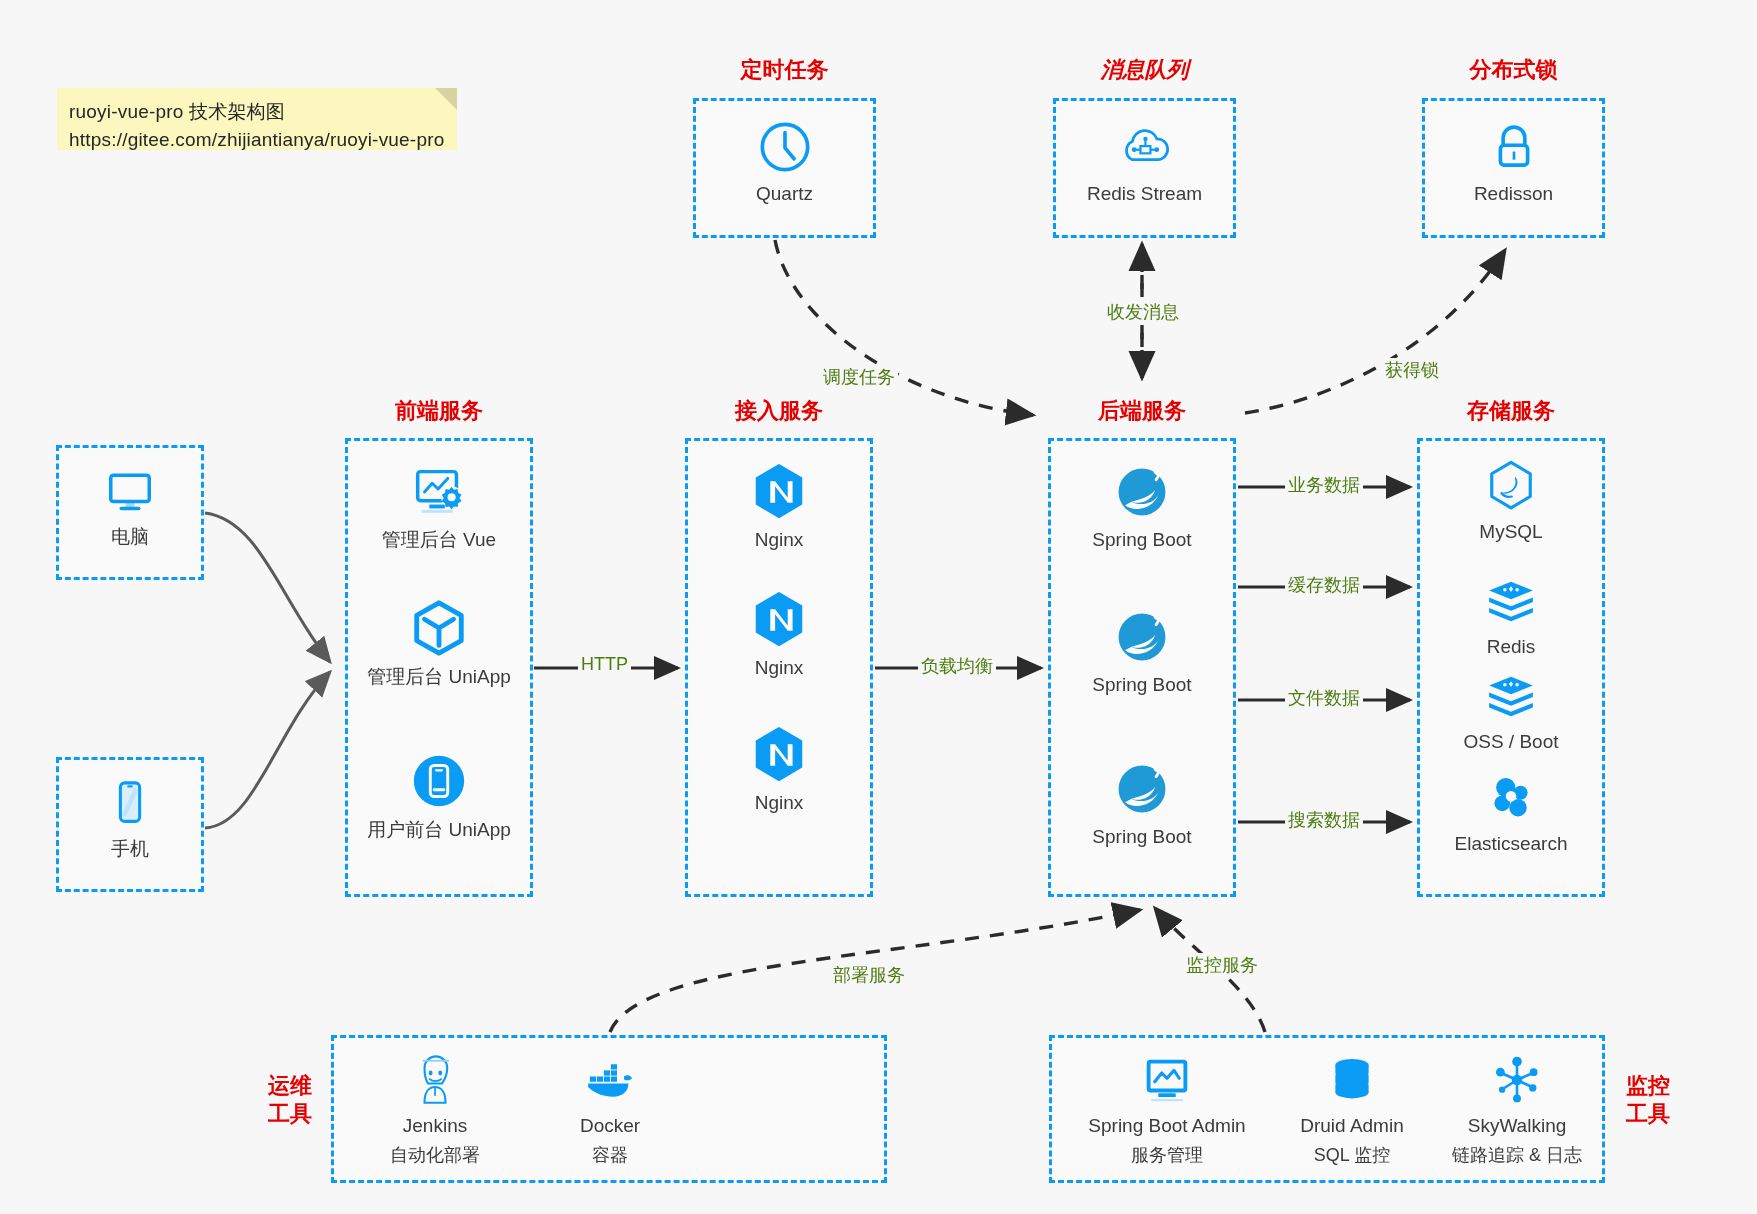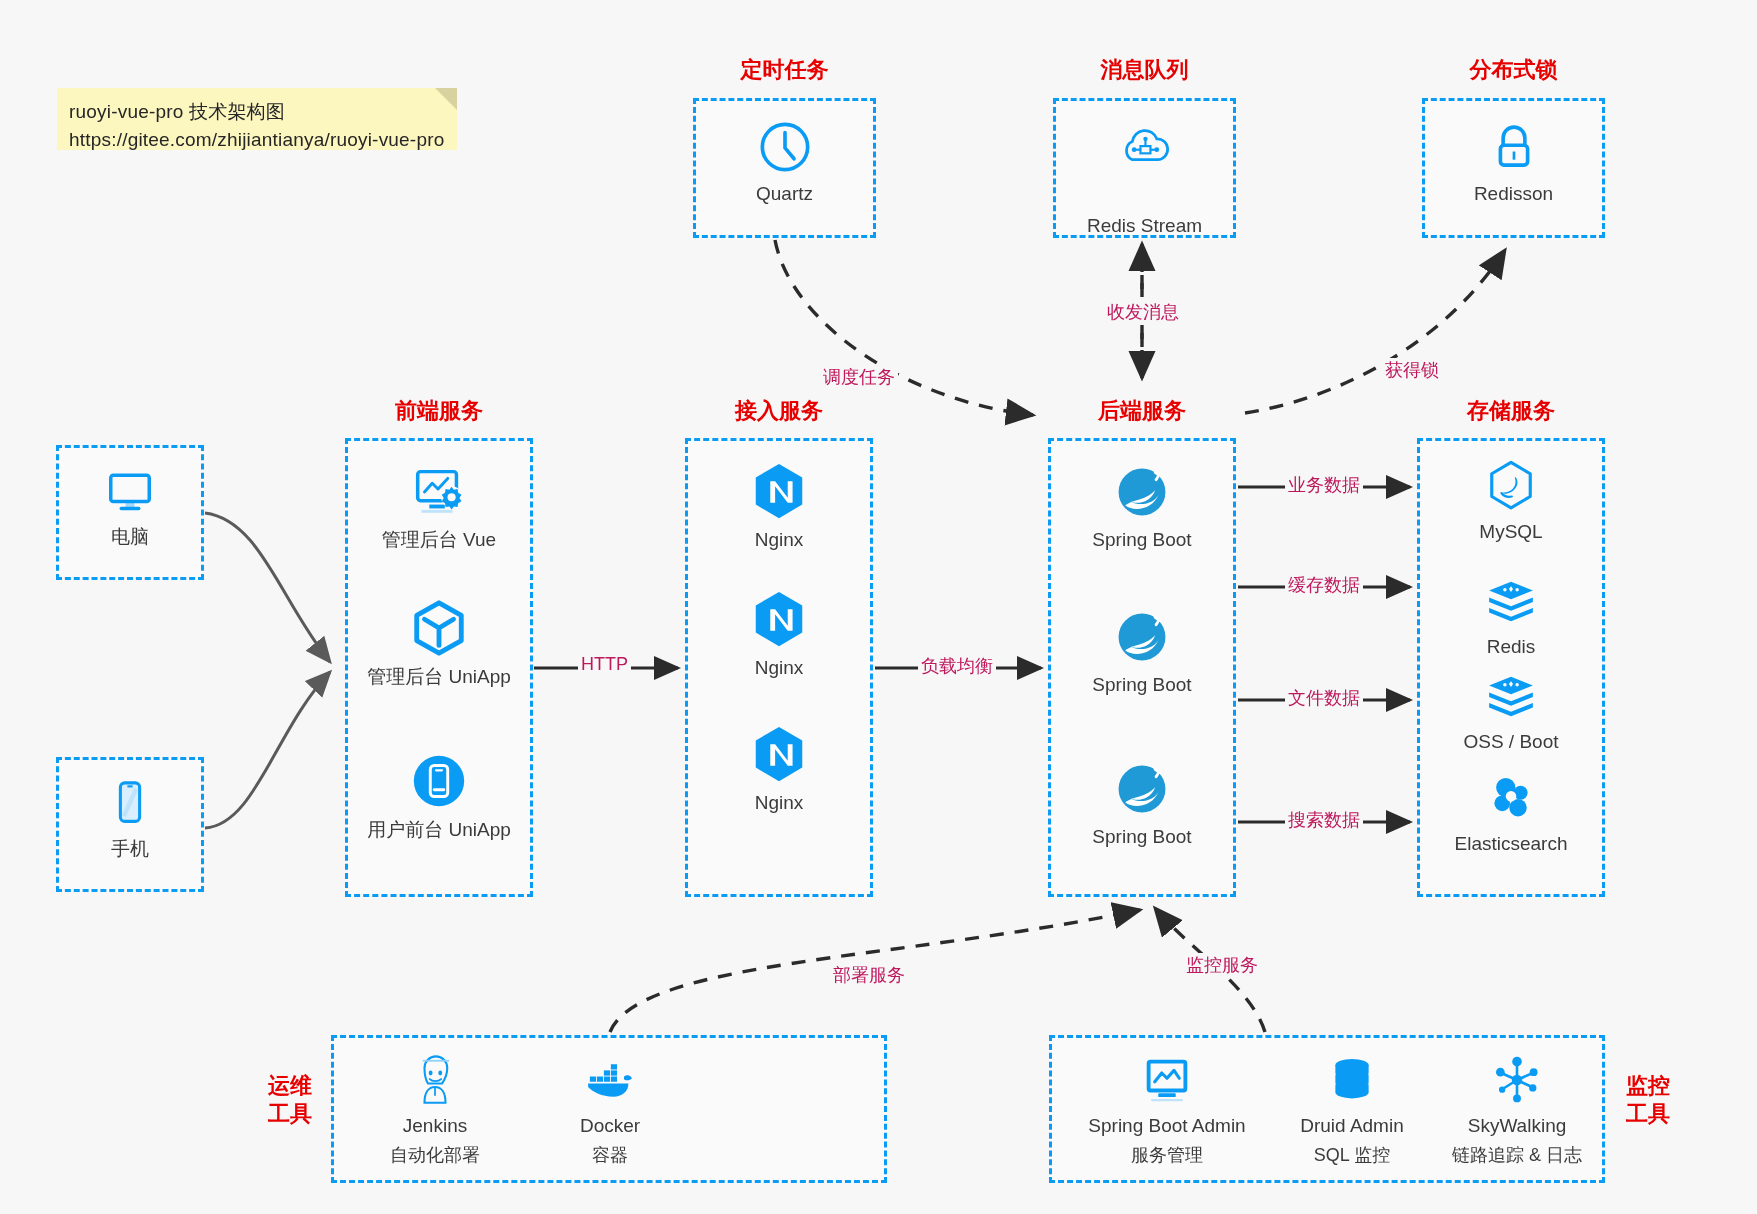--- a/index.html
+++ b/index.html
@@ -46,21 +46,21 @@
   }
   .node .lbl{
     font-size:19px;color:#3b3b3b;white-space:nowrap;margin-top:6px;
     text-align:center;line-height:1.25;
   }
   .node .lbl.two{font-size:18px;}
   .ico{display:block;}
 
   
   .elbl{
-    position:absolute;font-size:18px;color:#be185d;
+    position:absolute;font-size:18px;color:#4d7c0f;
     background:#f7f7f7;padding:0 3px;white-space:nowrap;z-index:4;
   }
   .elbl.cn{font-size:18px;}
 </style>
 </head>
 <body>
 
 <div class="stage">
 
   <div class="note">
@@ -78,21 +78,21 @@
 
   <div class="box" style="left:345px;top:438px;width:188px;height:459px;"></div>
   <div class="box" style="left:685px;top:438px;width:188px;height:459px;"></div>
   <div class="box" style="left:1048px;top:438px;width:188px;height:459px;"></div>
   <div class="box" style="left:1417px;top:438px;width:188px;height:459px;"></div>
 
   <div class="box" style="left:331px;top:1035px;width:556px;height:148px;"></div>
   <div class="box" style="left:1049px;top:1035px;width:556px;height:148px;"></div>
 
   <div class="grp-title" style="left:693px;top:55px;width:183px;">定时任务</div>
-  <div class="grp-title" style="left:1053px;top:55px;width:183px;">消息队列</div>
+  <div class="grp-title" style="left:1053px;top:55px;width:183px;font-style:italic;">消息队列</div>
   <div class="grp-title" style="left:1422px;top:55px;width:183px;">分布式锁</div>
 
   <div class="grp-title" style="left:345px;top:396px;width:188px;">前端服务</div>
   <div class="grp-title" style="left:685px;top:396px;width:188px;">接入服务</div>
   <div class="grp-title" style="left:1048px;top:396px;width:188px;">后端服务</div>
   <div class="grp-title" style="left:1417px;top:396px;width:188px;">存储服务</div>
 
   <div class="grp-title side" style="left:255px;top:1072px;width:70px;">
     <span>运维</span><br>
     <span>工具</span>
@@ -103,21 +103,21 @@
   </div>
 
   <div class="node" style="left:693px;top:118px;width:183px;">
     <svg class="ico" width="58" height="58" viewBox="0 0 64 64">
       <circle cx="32" cy="32" r="25" fill="none" stroke="#0a9bf5" stroke-width="4"></circle>
       <path d="M32 16 L32 33 L42 45" fill="none" stroke="#0a9bf5" stroke-width="4" stroke-linecap="round" stroke-linejoin="round"></path>
     </svg>
     <div class="lbl">Quartz</div>
   </div>
 
-  <div class="node" style="left:1053px;top:118px;width:183px;gap:32px;">
+  <div class="node" style="left:1053px;top:118px;width:183px;">
     <svg class="ico" width="58" height="58" viewBox="0 0 64 64">
       <path d="M18 46 A11 11 0 0 1 18 26 A14 14 0 0 1 45 23 A10 10 0 0 1 46 46 Z" fill="none" stroke="#0a9bf5" stroke-width="3"></path>
       <rect x="27" y="31" width="11" height="8" fill="none" stroke="#0a9bf5" stroke-width="2.4"></rect>
       <line x1="21" y1="35" x2="27" y2="35" stroke="#0a9bf5" stroke-width="2.4"></line>
       <line x1="38" y1="35" x2="44" y2="35" stroke="#0a9bf5" stroke-width="2.4"></line>
       <circle cx="20" cy="35" r="2.6" fill="#0a9bf5"></circle>
       <circle cx="45" cy="35" r="2.6" fill="#0a9bf5"></circle>
       <line x1="32.5" y1="24" x2="32.5" y2="31" stroke="#0a9bf5" stroke-width="2.4"></line>
       <circle cx="32.5" cy="23" r="2.4" fill="#0a9bf5"></circle>
     </svg>

